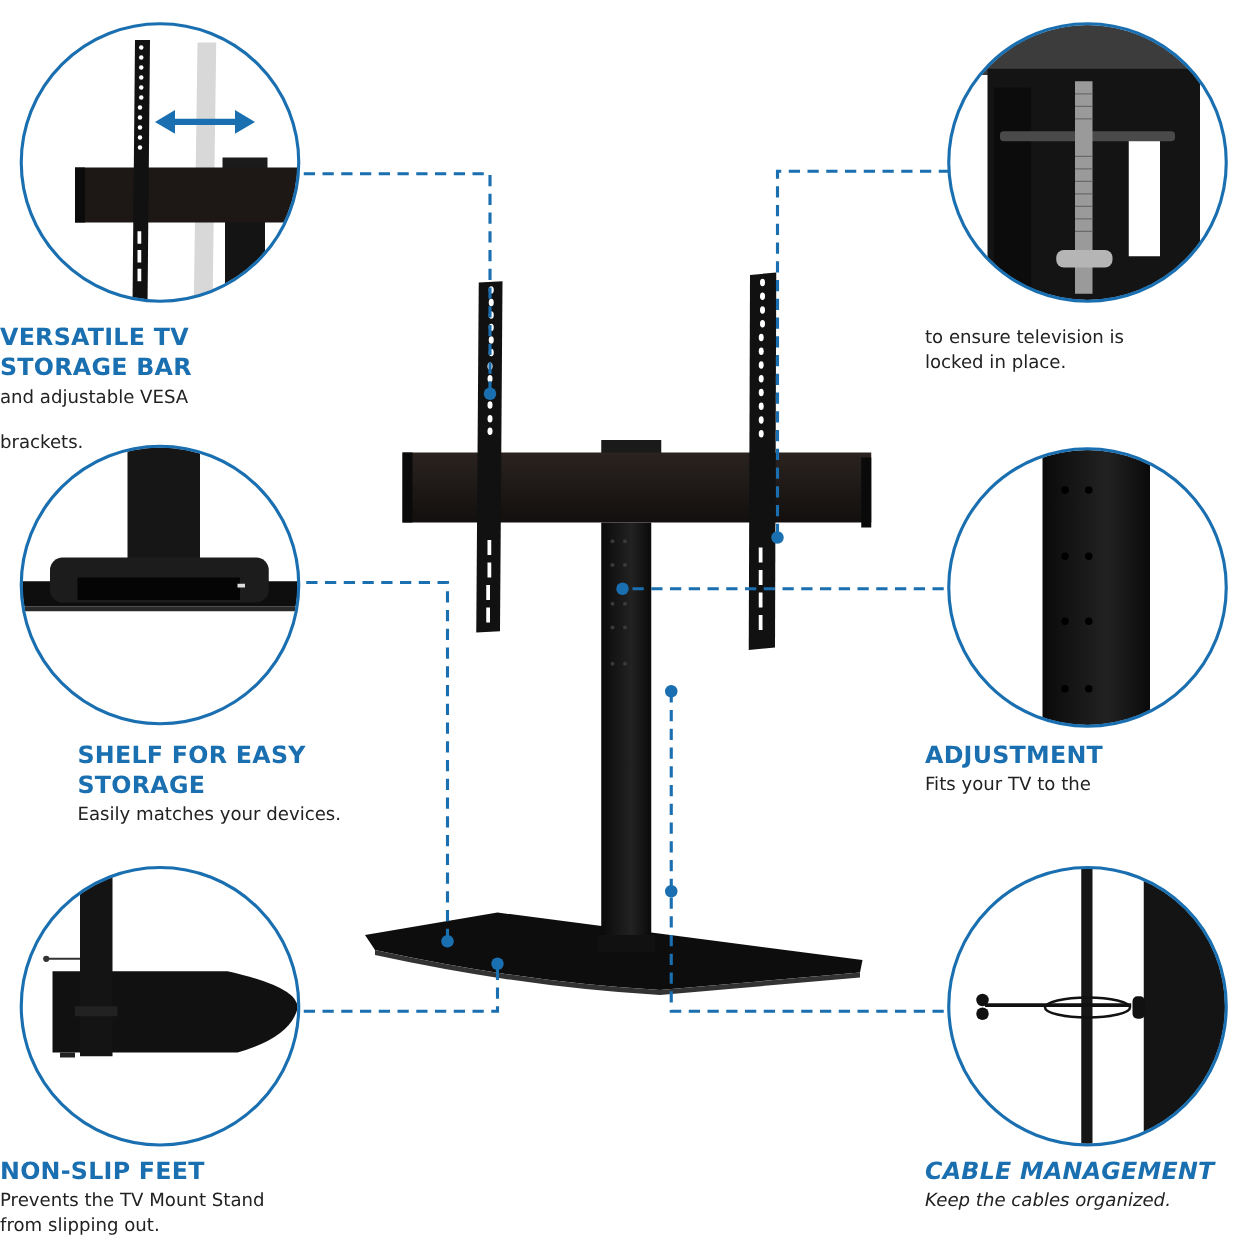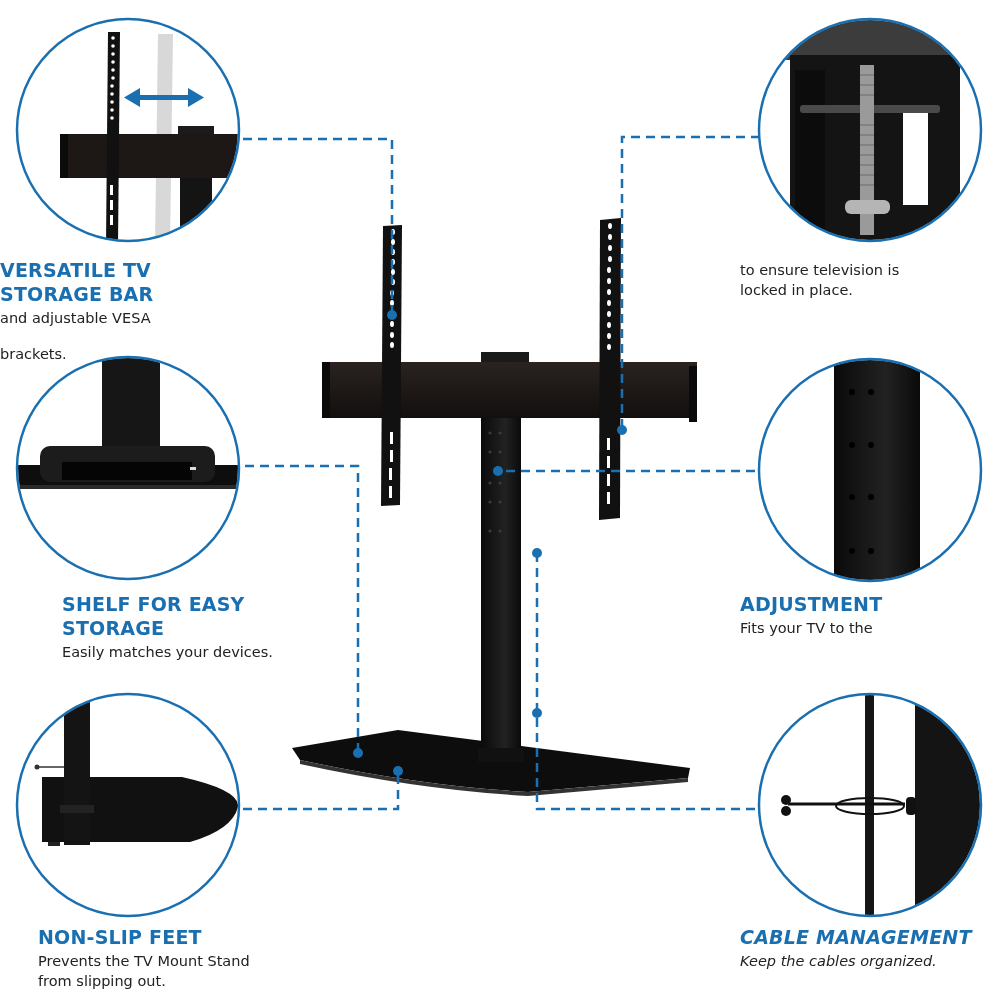--- a/index.html
+++ b/index.html
@@ -7,21 +7,21 @@
          font-family: "DejaVu Sans", "Liberation Sans", sans-serif; }
   .layer { position: absolute; left: 0; top: 0; width: 1000px; height: 1000px; }
   .callout { position: absolute; width: 260px; text-align: left; }
   .callout .title { color: #1a6fb0; font-weight: bold; font-size: 19px; line-height: 24px;
                     letter-spacing: 0.2px; }
   .callout .desc { color: #222; font-size: 14.5px; line-height: 20px; margin-top: 2px; }
   #c-tl { left: 0; top: 258px; }
   #c-tr { left: 740px; top: 258px; }
   #c-ml { left: 16px; top: 592px; margin-left: 46px; }
   #c-mr { left: 740px; top: 592px; }
-  #c-bl { left: 0; top: 925px; padding-left: 38px; }
+  #c-bl { left: 0; top: 925px; }
   #c-br { left: 740px; top: 925px; font-style: italic; }
 </style>
 </head>
 <body>
 
 <svg class="layer" viewBox="0 0 1000 1000" xmlns="http://www.w3.org/2000/svg">
   <defs>
     <clipPath id="clip-tl">
         <circle cx="128" cy="130" r="110"></circle>
       </clipPath>

